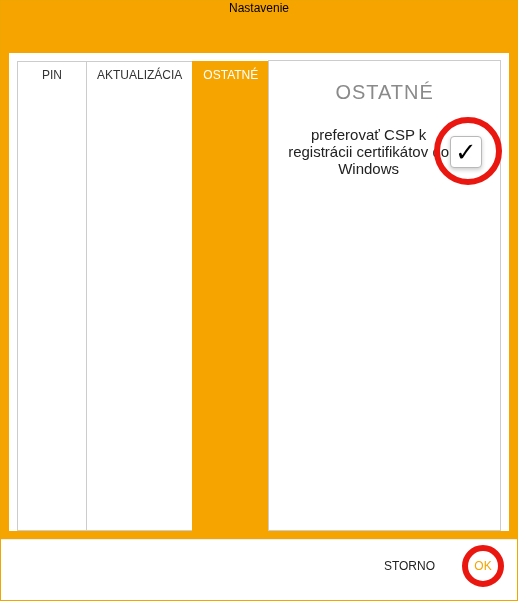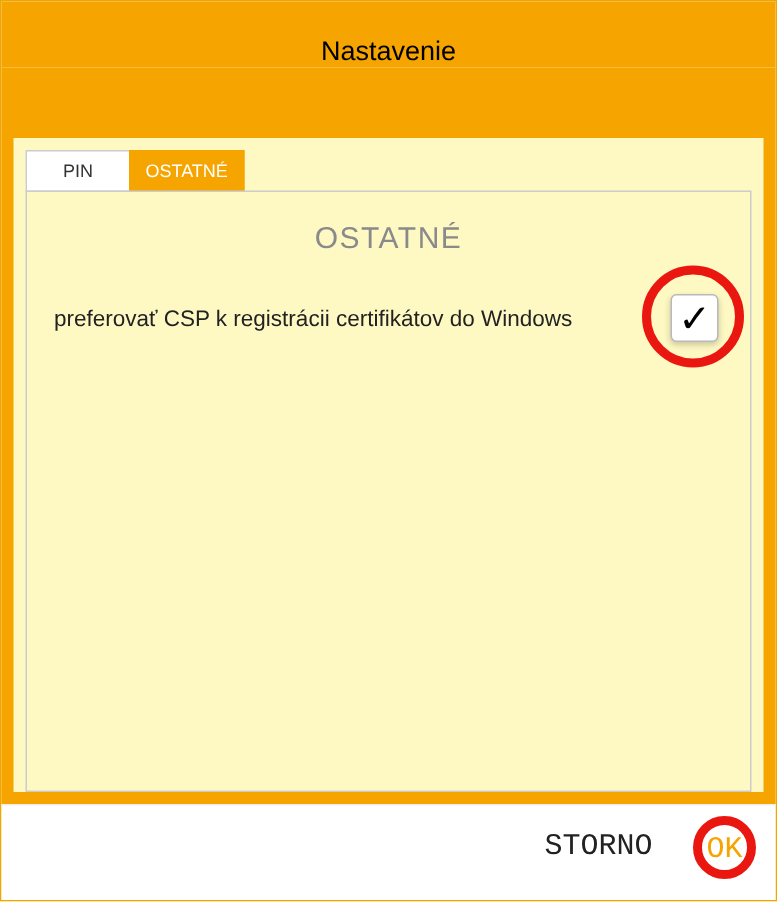--- a/index.html
+++ b/index.html
@@ -11,42 +11,41 @@
     height: 601px;
     border: 1px solid #f0a500;
     display: flex;
     flex-direction: column;
   }
 
   .titlebar {
     background: #f6a500;
     height: 44px;
     display: flex;
-    align-items: flex-end;
+    align-items: flex-start;
     justify-content: center;
     color: #000;
-    font-size: 18px;
+    font-size: 12px;
     font-weight: 400;
   }
 
   .body-area {
     background: #f6a500;
     padding: 8px;
     flex: 1 1 auto;
     display: flex;
     flex-direction: column;
   }
 
   .panel {
-    background: #fef9c3;
+    background: #ffffff;
     flex: 1 1 auto;
     display: flex;
-    flex-direction: column;
+    flex-direction: row;
     padding: 8px 8px 0 8px;
-    margin-top: 39px;
   }
 
   .tabstrip {
     display: flex;
     gap: 0;
     margin-bottom: 0;
   }
   .tab {
     border: 1px solid #ccc;
     background: #fff;
@@ -82,20 +81,21 @@
     letter-spacing: 1px;
     margin: 6px 0 22px 0;
     font-weight: 400;
   }
 
   .row {
     display: flex;
     align-items: center;
     justify-content: space-between;
     position: relative;
+    text-align: center;
   }
   .row-label {
     font-size: 15px;
     color: #222;
   }
 
   .checkbox-wrap {
     position: relative;
     width: 38px;
     height: 38px;
@@ -142,23 +142,23 @@
     border-top: 1px solid #eee;
     padding: 14px 16px 22px 16px;
     display: flex;
     justify-content: flex-end;
     align-items: center;
     gap: 28px;
   }
   .btn {
     background: none;
     border: none;
-    font-size: 20px;
+    font-size: 12px;
     cursor: pointer;
-    font-family: Liberation Mono, monospace;
+    font-family: Liberation Sans, sans-serif;
     padding: 2px 2px;
   }
   .btn-cancel { color: #222; }
   .btn-ok-wrap {
     position: relative;
     width: 36px;
     height: 24px;
     display: flex;
     justify-content: center;
   }
@@ -171,20 +171,21 @@
 
   <div class="titlebar">
     <span>Nastavenie</span>
   </div>
 
   <div class="body-area">
     <div class="panel">
 
       <div class="tabstrip">
         <div class="tab">PIN</div>
+        <div class="tab">AKTUALIZÁCIA</div>
         <div class="tab active">OSTATNÉ</div>
       </div>
 
       <div class="tab-content">
         <div class="section-title">OSTATNÉ</div>
 
         <div class="row">
           <span class="row-label">preferovať CSP k registrácii certifikátov do Windows</span>
           <div class="checkbox-wrap">
             <div class="checkbox-box">

